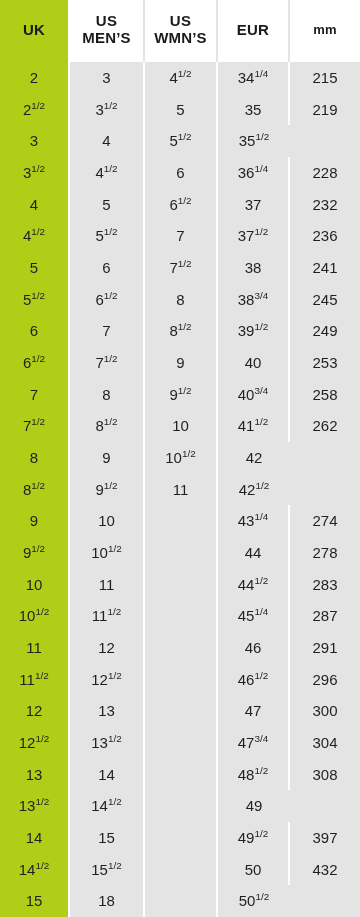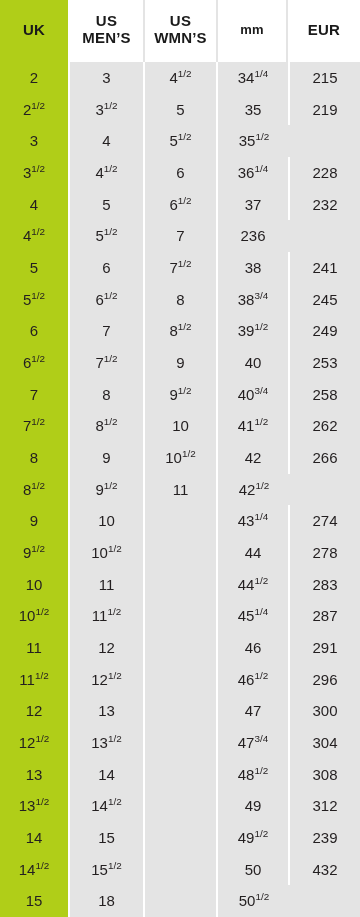--- a/index.html
+++ b/index.html
@@ -120,30 +120,30 @@
           <span class="htext">US</span>
           <span class="htext">MEN’S</span>
         </div>
       </div>
       <div class="hcell c-usw">
         <div>
           <span class="htext">US</span>
           <span class="htext">WMN’S</span>
         </div>
       </div>
+      <div class="hcell c-eur">
+        <div>
+          <span class="htext">EUR</span>
+        </div>
+      </div>
       <div class="hcell c-mm mm">
         <div>
           <span class="htext">mm</span>
         </div>
       </div>
-      <div class="hcell c-eur">
-        <div>
-          <span class="htext">EUR</span>
-        </div>
-      </div>
     </div>
 
   <div class="chart-body" id="body-rows">
       <div class="row">
         <div class="cell c-uk uk">
           <span class="val">2</span>
         </div>
         <div class="cell c-usm">
           <span class="val">3</span>
         </div>
@@ -225,20 +225,23 @@
       <div class="row">
         <div class="cell c-uk uk">
           <span class="val">4<span class="frac">1/2</span></span>
         </div>
         <div class="cell c-usm">
           <span class="val">5<span class="frac">1/2</span></span>
         </div>
         <div class="cell c-usw">
           <span class="val">7</span>
         </div>
+        <div class="cell c-eur">
+          <span class="val">37<span class="frac">1/2</span></span>
+        </div>
         <div class="cell c-mm">
           <span class="val">236</span>
         </div>
       </div>
       <div class="row">
         <div class="cell c-uk uk">
           <span class="val">5</span>
         </div>
         <div class="cell c-usm">
           <span class="val">6</span>
@@ -344,23 +347,20 @@
         </div>
         <div class="cell c-usm">
           <span class="val">9</span>
         </div>
         <div class="cell c-usw">
           <span class="val">10<span class="frac">1/2</span></span>
         </div>
         <div class="cell c-eur">
           <span class="val">42</span>
         </div>
-        <div class="cell c-mm">
-          <span class="val">266</span>
-        </div>
       </div>
       <div class="row">
         <div class="cell c-uk uk">
           <span class="val">8<span class="frac">1/2</span></span>
         </div>
         <div class="cell c-usm">
           <span class="val">9<span class="frac">1/2</span></span>
         </div>
         <div class="cell c-usw">
           <span class="val">11</span>
@@ -508,37 +508,34 @@
         <div class="cell c-uk uk">
           <span class="val">13<span class="frac">1/2</span></span>
         </div>
         <div class="cell c-usm">
           <span class="val">14<span class="frac">1/2</span></span>
         </div>
         <div class="cell c-usw empty"></div>
         <div class="cell c-eur">
           <span class="val">49</span>
         </div>
-        <div class="cell c-mm">
-          <span class="val">312</span>
-        </div>
       </div>
       <div class="row">
         <div class="cell c-uk uk">
           <span class="val">14</span>
         </div>
         <div class="cell c-usm">
           <span class="val">15</span>
         </div>
         <div class="cell c-usw empty"></div>
         <div class="cell c-eur">
           <span class="val">49<span class="frac">1/2</span></span>
         </div>
         <div class="cell c-mm">
-          <span class="val">239</span>
+          <span class="val">397</span>
         </div>
       </div>
       <div class="row">
         <div class="cell c-uk uk">
           <span class="val">14<span class="frac">1/2</span></span>
         </div>
         <div class="cell c-usm">
           <span class="val">15<span class="frac">1/2</span></span>
         </div>
         <div class="cell c-usw empty"></div>

